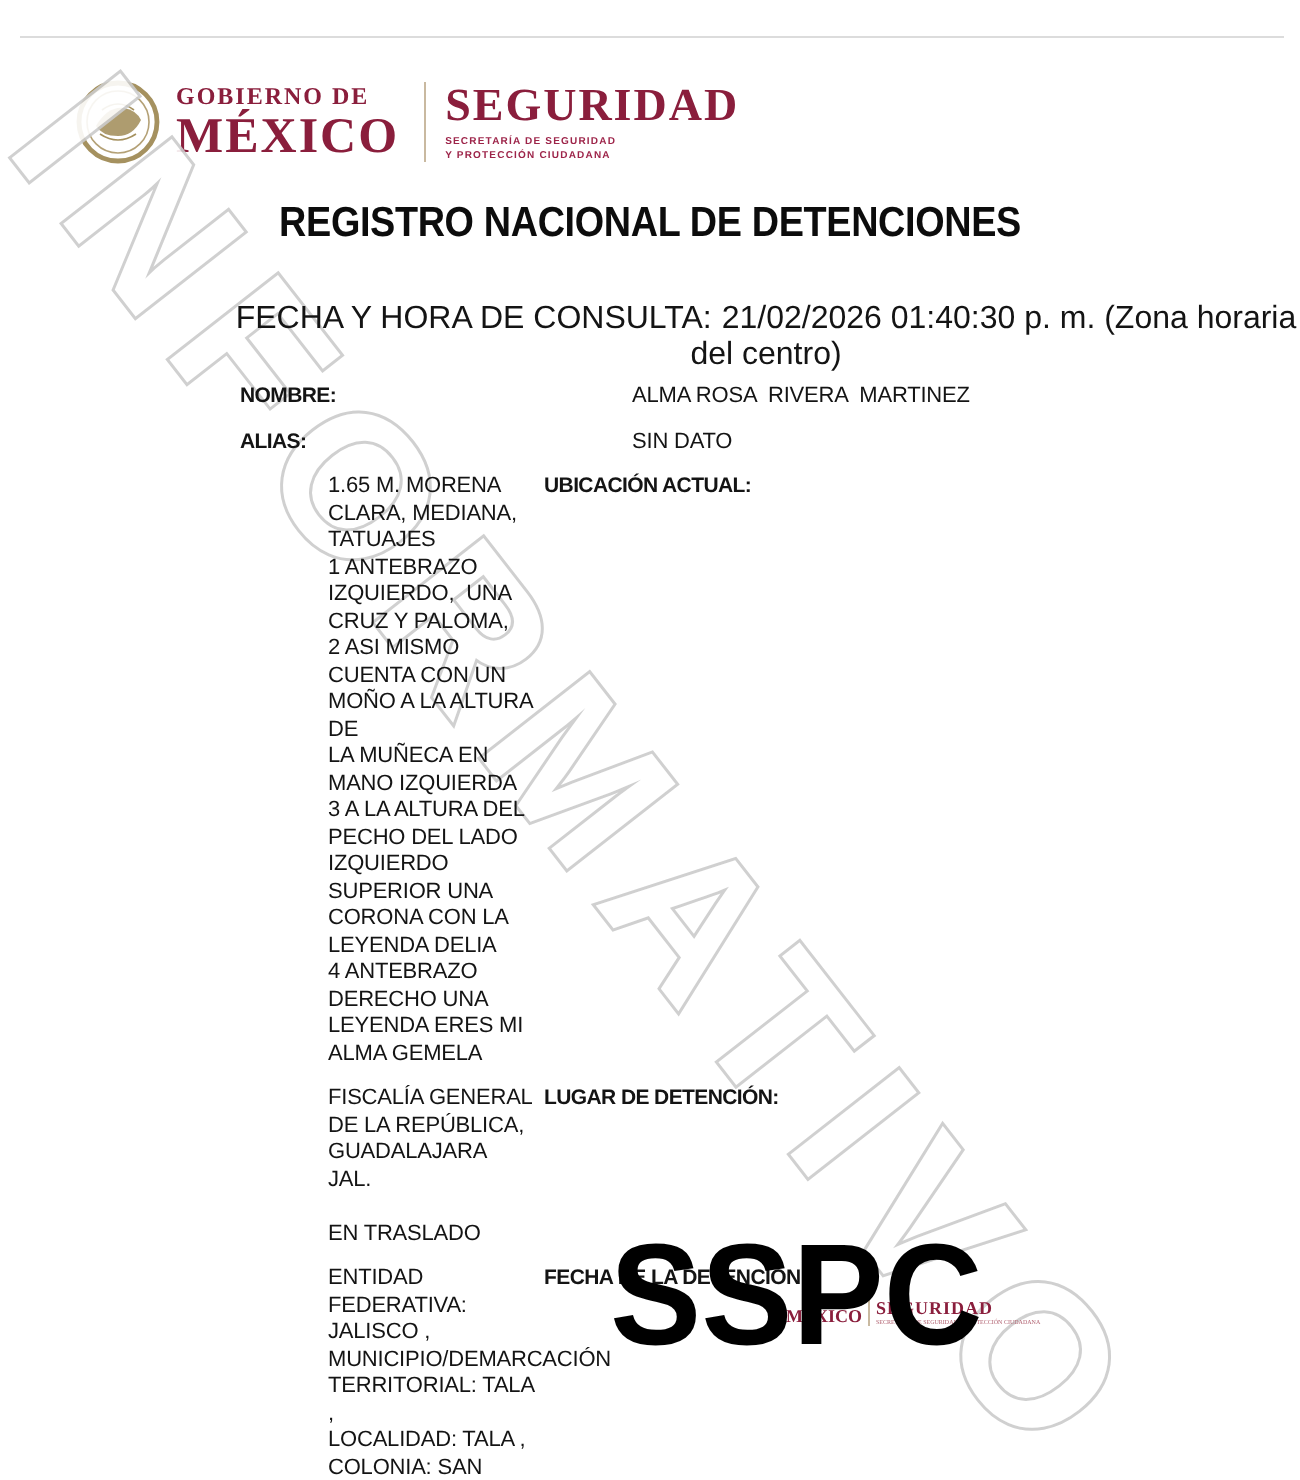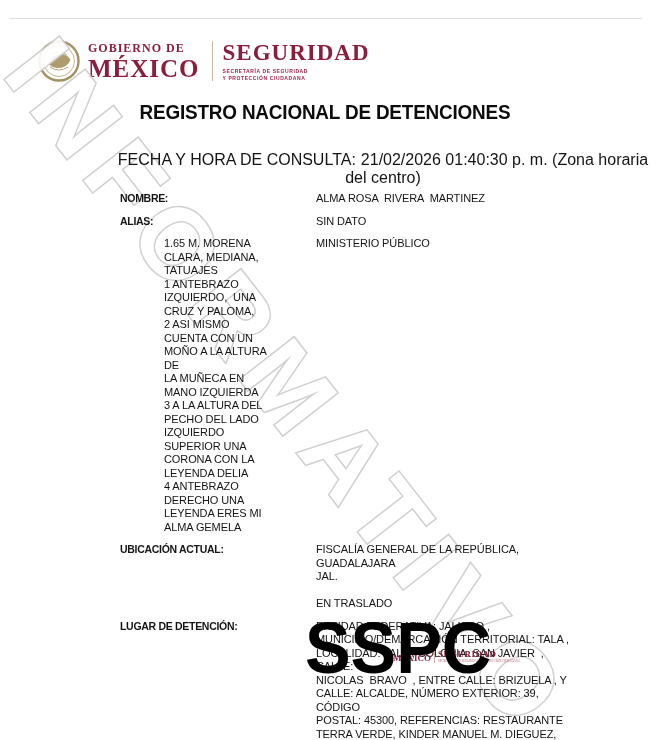--- a/index.html
+++ b/index.html
@@ -108,21 +108,20 @@
     <div class="fvalue">1.65 M. MORENA CLARA, MEDIANA, TATUAJES
 1 ANTEBRAZO IZQUIERDO,  UNA CRUZ Y PALOMA,
 2 ASI MISMO CUENTA CON UN MOÑO A LA ALTURA DE
 LA MUÑECA EN MANO IZQUIERDA
 3 A LA ALTURA DEL PECHO DEL LADO IZQUIERDO
 SUPERIOR UNA CORONA CON LA LEYENDA DELIA
 4 ANTEBRAZO DERECHO UNA LEYENDA ERES MI
 ALMA GEMELA</div>
 
 
-    <div class="fvalue">MINISTERIO PÚBLICO</div>
 
     <div class="flabel">UBICACIÓN ACTUAL:</div>
     <div class="fvalue">FISCALÍA GENERAL DE LA REPÚBLICA, GUADALAJARA
 JAL.
 
 EN TRASLADO</div>
 
     <div class="flabel">LUGAR DE DETENCIÓN:</div>
     <div class="fvalue">ENTIDAD FEDERATIVA: JALISCO ,
 MUNICIPIO/DEMARCACIÓN TERRITORIAL: TALA ,

